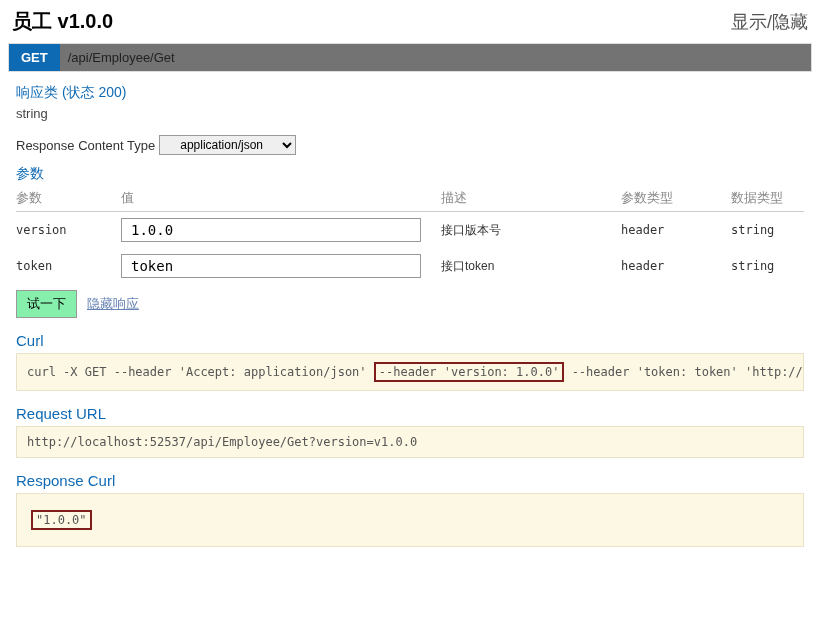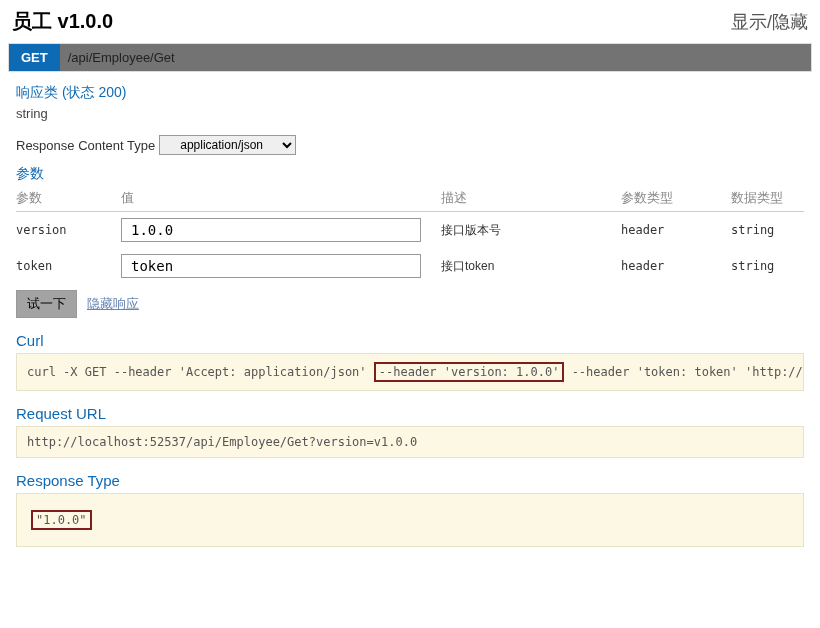--- a/index.html
+++ b/index.html
@@ -20,21 +20,21 @@
     table.params th { text-align: left; color: #888; font-weight: normal; border-bottom: 1px solid #ccc; padding: 4px 0; }
     table.params td { padding: 6px 4px 6px 0; vertical-align: middle; font-family: monospace; font-size: 12px; }
     table.params td.desc { font-family: "Microsoft YaHei", Arial, sans-serif; }
     table.params input[type=text] { width: 300px; border: 1px solid #999; padding: 3px 9px; font-family: monospace; font-size: 14px; }
     .col-param { width: 105px; }
     .col-value { width: 320px; }
     .col-desc { width: 180px; }
     .col-ptype { width: 110px; }
     .col-dtype { width: auto; }
     .btn-row { margin-top: 6px; display: flex; align-items: center; gap: 10px; }
-    button.try { border: 1px solid #999; background: #a3a3a3; padding: 4px 10px; font-size: 13px; font-family: Liberation Mono, monospace; cursor: pointer; }
+    button.try { border: 1px solid #999; background: #86efac; padding: 4px 10px; font-size: 13px; font-family: Liberation Mono, monospace; cursor: pointer; }
     a.hide-resp { color: #6683b3; font-size: 13px; text-decoration: underline; }
     .code-box { border: 1px solid #e7e2c8; background: #fcf8e3; padding: 8px 10px; margin-top: 4px; font-family: monospace; font-size: 12px; color: #555; overflow-x: auto; white-space: nowrap; position: relative; }
     .code-box-scroll { overflow-x: scroll; }
     .code-box-scroll::-webkit-scrollbar { height: 14px; }
     .code-box-scroll::-webkit-scrollbar-track { background: #ddd; }
     .code-box-scroll::-webkit-scrollbar-thumb { background: #bbb; }
     .hl-red { border: 2px solid #7f1d1d; padding: 1px 3px; display: inline-block; }
     .resp-body-box { border: 1px solid #e7e2c8; background: #fcf8e3; padding: 16px 14px; margin-top: 4px; font-family: monospace; font-size: 12px; color: #555; }
     .section-label2 { color: #0f6ab4; font-size: 15px; margin-top: 14px; }
   </style>
@@ -97,17 +97,17 @@
   </div>
 
   <div class="section-label2">Curl</div>
   <div class="code-box code-box-scroll">
     <span>curl -X GET --header 'Accept: application/json' </span><span class="hl-red">--header 'version: 1.0.0'</span><span> --header 'token: token' 'http://local</span>
   </div>
 
   <div class="section-label2">Request URL</div>
   <div class="code-box">http://localhost:52537/api/Employee/Get?version=v1.0.0</div>
 
-  <div class="section-label2">Response Type</div>
+  <div class="section-label2">Response Curl</div>
   <div class="resp-body-box">
     <span class="hl-red">"1.0.0"</span>
   </div>
 </div>
 
 </body></html>

